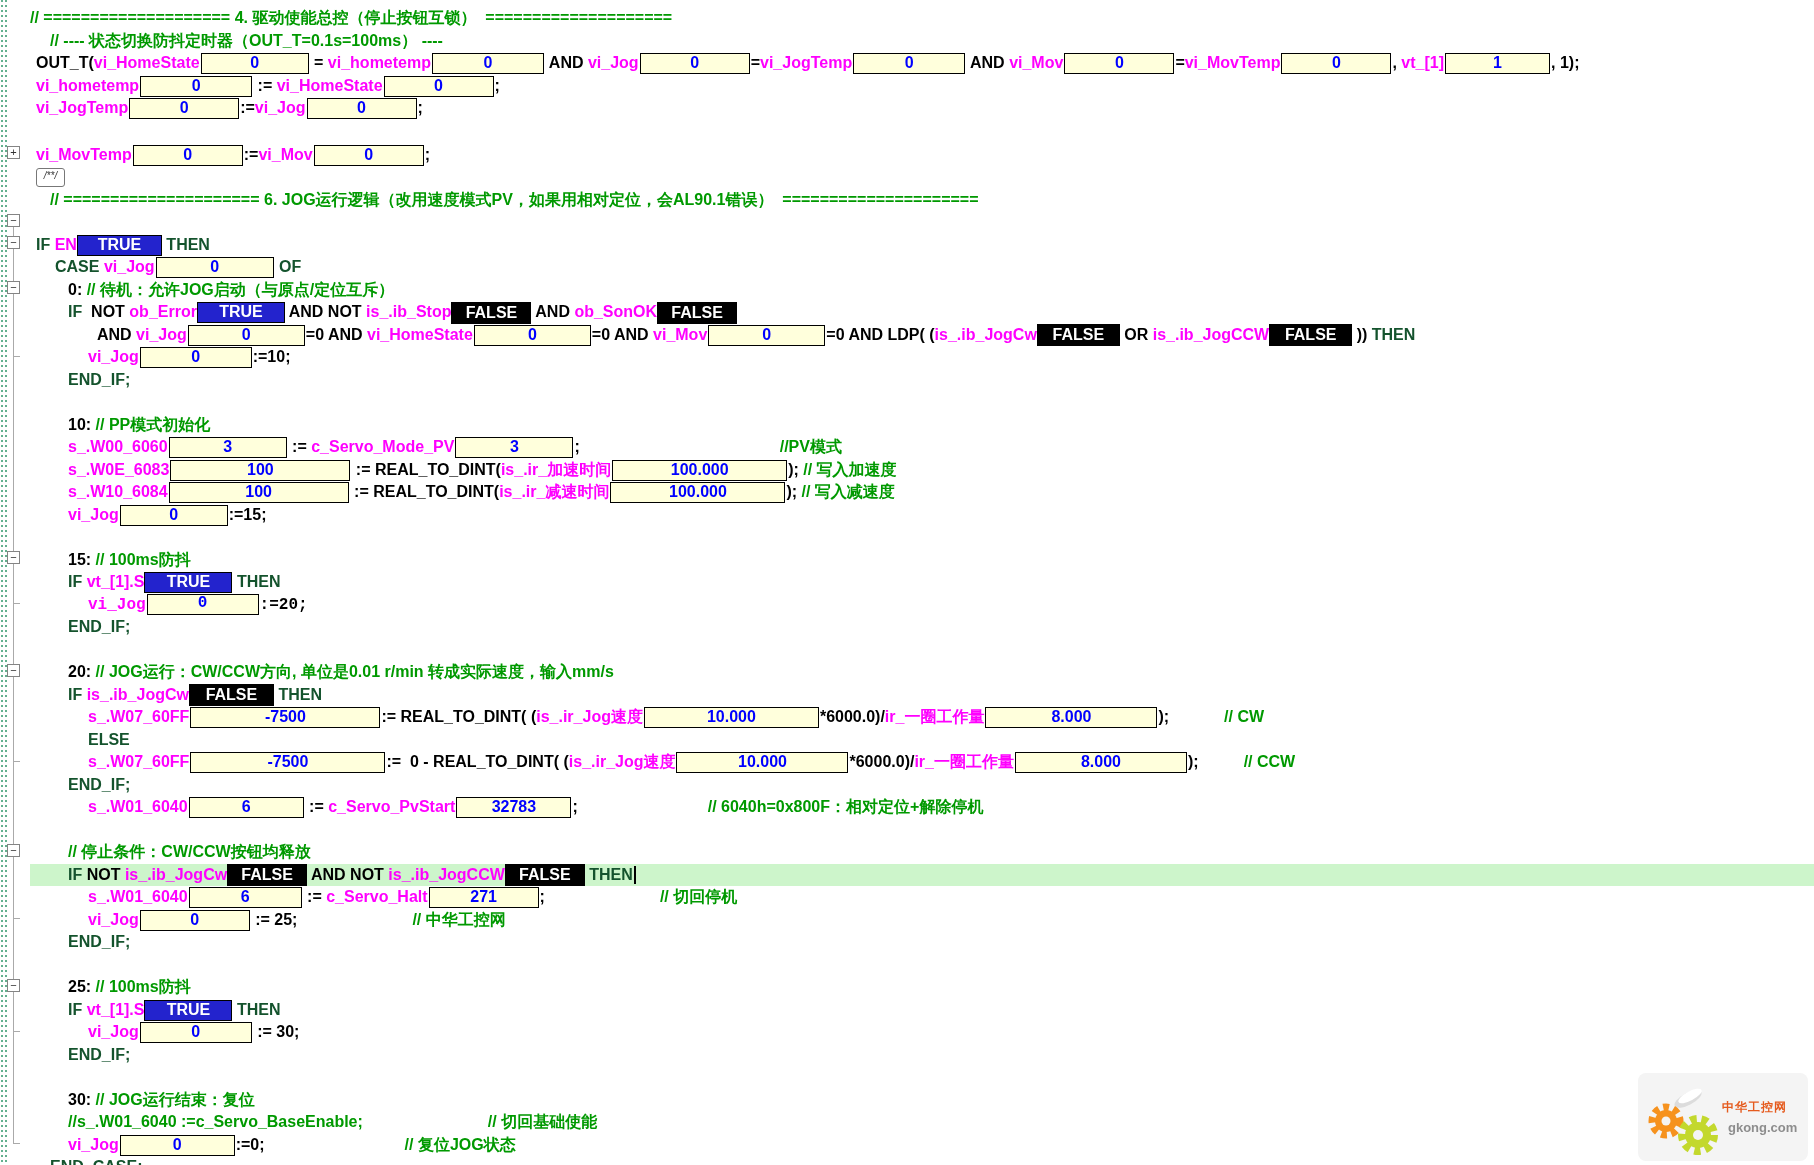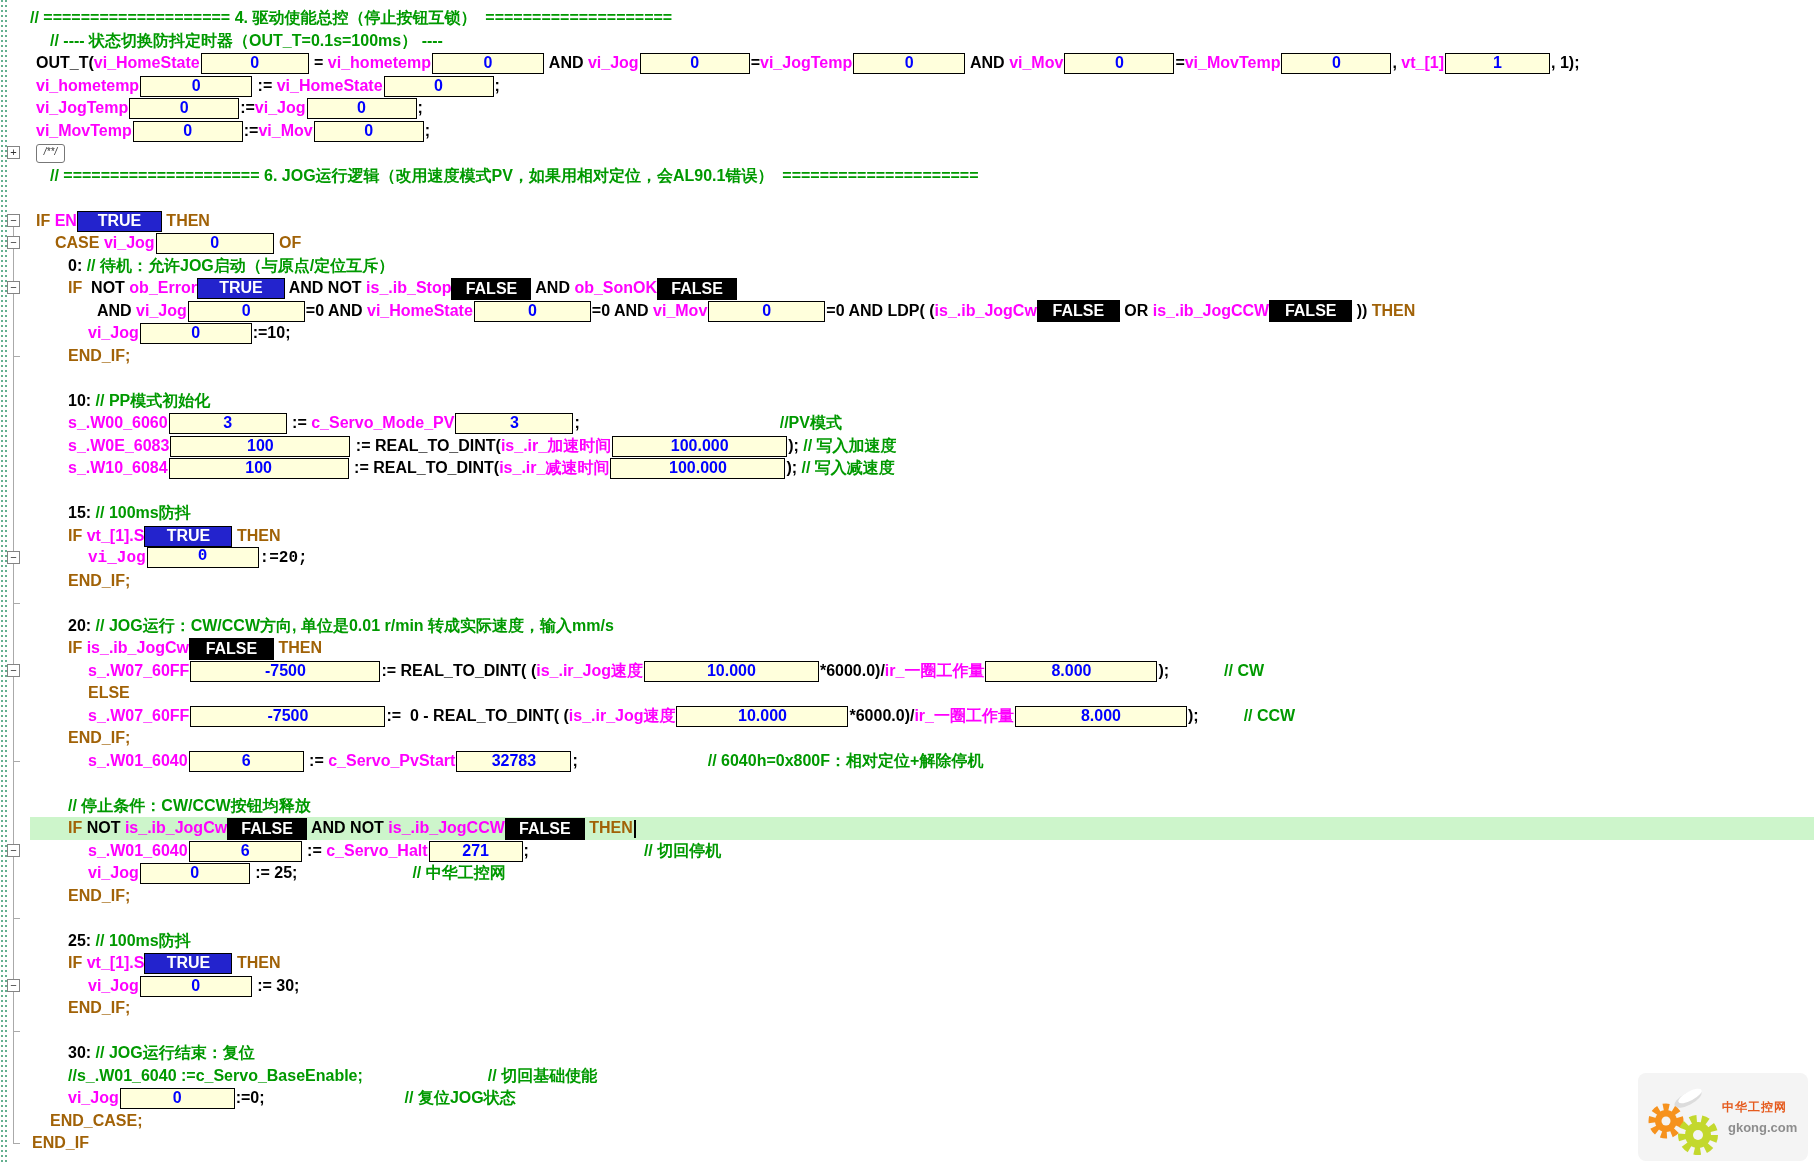--- a/index.html
+++ b/index.html
@@ -7,21 +7,21 @@
     width:1814px;height:1165px;overflow:hidden;background:#ffffff;
     font-family:"Liberation Sans","DejaVu Sans",sans-serif;
     font-weight:bold;font-size:16px;color:#000;
   }
   #editor{position:relative;width:1814px;height:1165px;background:#fff;}
   .dotline{position:absolute;top:0;bottom:0;width:2px;
     background:repeating-linear-gradient(180deg,#63b08e 0 2px,transparent 2px 5px);}
   #rows{position:absolute;left:0;top:7px;right:0;}
   .row{height:22.5px;line-height:22.5px;white-space:pre;margin-left:30px;}
   .row.hl{background:#cdf5cb;}
-  .k{color:#a16207}.v{color:#ff00ff}.p{color:#000}.c{color:#009900}
+  .k{color:#14532d}.v{color:#ff00ff}.p{color:#000}.c{color:#009900}
   .vbox{display:inline-block;box-sizing:border-box;height:21px;line-height:17px;
     border:1.5px solid #000;background:#ffffdc;color:#0000ff;text-align:center;
     vertical-align:middle;margin:0 1px;}
   .btrue{display:inline-block;box-sizing:border-box;height:21px;line-height:17px;
     border:1.5px solid #000;background:#2323cd;color:#fff;text-align:center;vertical-align:middle;}
   .bfalse{display:inline-block;box-sizing:border-box;height:22px;line-height:21px;
     background:#000;color:#fff;text-align:center;vertical-align:middle;}
   .gap{display:inline-block;height:1px;}
   .caret{display:inline-block;width:2px;height:18px;background:#000;vertical-align:middle;margin-left:1px;}
   .foldbox{display:inline-block;width:27px;height:17px;border:1px solid #777;border-radius:3px;
@@ -59,53 +59,54 @@
       <div class="gutterbox" style="top: 663.5px;">−</div>
       <div class="gutterbox" style="top: 843.5px;">−</div>
       <div class="gutterbox" style="top: 978.5px;">−</div>
     </div>
   <div id="rows">
       <div class="row" style="padding-left: 0px;"><span class="c">// ==================== 4. 驱动使能总控（停止按钮互锁）  ====================</span></div>
       <div class="row" style="padding-left: 20px;"><span class="c">// ---- 状态切换防抖定时器（OUT_T=0.1s=100ms） ----</span></div>
       <div class="row" style="padding-left: 6px;"><span class="p">OUT_T(</span><span class="v">vi_HomeState</span><span class="vbox" style="width: 108px;">0</span><span class="p"> = </span><span class="v">vi_hometemp</span><span class="vbox" style="width: 112px;">0</span><span class="p"> AND </span><span class="v">vi_Jog</span><span class="vbox" style="width: 110px;">0</span><span class="p">=</span><span class="v">vi_JogTemp</span><span class="vbox" style="width: 112px;">0</span><span class="p"> AND </span><span class="v">vi_Mov</span><span class="vbox" style="width: 110px;">0</span><span class="p">=</span><span class="v">vi_MovTemp</span><span class="vbox" style="width: 110px;">0</span><span class="p">, </span><span class="v">vt_[1]</span><span class="vbox" style="width: 105px;">1</span><span class="p">, 1);</span></div>
       <div class="row" style="padding-left: 6px;"><span class="v">vi_hometemp</span><span class="vbox" style="width: 112px;">0</span><span class="p"> := </span><span class="v">vi_HomeState</span><span class="vbox" style="width: 110px;">0</span><span class="p">;</span></div>
       <div class="row" style="padding-left: 6px;"><span class="v">vi_JogTemp</span><span class="vbox" style="width: 110px;">0</span><span class="p">:=</span><span class="v">vi_Jog</span><span class="vbox" style="width: 110px;">0</span><span class="p">;</span></div>
-      <div class="row" style="padding-left: 6px;"><span class="v">vi_MovTemp</span><span class="vbox" style="width: 110px;">0</span><span class="p">:=</span><span class="v">vi_Mov</span><span class="vbox" style="width: 110px;">0</span><span class="p">;</span></div>
+      <div class="row" style="padding-left: 6px; margin-top: 24px;"><span class="v">vi_MovTemp</span><span class="vbox" style="width: 110px;">0</span><span class="p">:=</span><span class="v">vi_Mov</span><span class="vbox" style="width: 110px;">0</span><span class="p">;</span></div>
       <div class="row" style="padding-left: 6px;"><span class="foldbox">/**/</span></div>
       <div class="row" style="padding-left: 20px;"><span class="c">// ===================== 6. JOG运行逻辑（改用速度模式PV，如果用相对定位，会AL90.1错误）  =====================</span></div>
       <div class="row" style="padding-left: 6px;"></div>
       <div class="row" style="padding-left: 6px;"><span class="k">IF </span><span class="v">EN</span><span class="btrue" style="width: 85px;">TRUE</span><span class="p"> </span><span class="k">THEN</span></div>
       <div class="row" style="padding-left: 25px;"><span class="k">CASE </span><span class="v">vi_Jog</span><span class="vbox" style="width: 118px;">0</span><span class="p"> </span><span class="k">OF</span></div>
       <div class="row" style="padding-left: 38px;"><span class="p">0: </span><span class="c">// 待机：允许JOG启动（与原点/定位互斥）</span></div>
       <div class="row" style="padding-left: 38px;"><span class="k">IF</span><span class="p">  NOT </span><span class="v">ob_Error</span><span class="btrue" style="width: 88px;">TRUE</span><span class="p"> AND NOT </span><span class="v">is_.ib_Stop</span><span class="bfalse" style="width: 80px;">FALSE</span><span class="p"> AND </span><span class="v">ob_SonOK</span><span class="bfalse" style="width: 80px;">FALSE</span></div>
       <div class="row" style="padding-left: 67px;"><span class="p">AND </span><span class="v">vi_Jog</span><span class="vbox" style="width: 117px;">0</span><span class="p">=0 AND </span><span class="v">vi_HomeState</span><span class="vbox" style="width: 117px;">0</span><span class="p">=0 AND </span><span class="v">vi_Mov</span><span class="vbox" style="width: 117px;">0</span><span class="p">=0 AND LDP( (</span><span class="v">is_.ib_JogCw</span><span class="bfalse" style="width: 83px;">FALSE</span><span class="p"> OR </span><span class="v">is_.ib_JogCCW</span><span class="bfalse" style="width: 83px;">FALSE</span><span class="p"> )) </span><span class="k">THEN</span></div>
       <div class="row" style="padding-left: 58px;"><span class="v">vi_Jog</span><span class="vbox" style="width: 112px;">0</span><span class="p">:=10;</span></div>
       <div class="row" style="padding-left: 38px;"><span class="k">END_IF;</span></div>
       <div class="row" style="padding-left: 38px;"></div>
       <div class="row" style="padding-left: 38px;"><span class="p">10: </span><span class="c">// PP模式初始化</span></div>
       <div class="row" style="padding-left: 38px;"><span class="v">s_.W00_6060</span><span class="vbox" style="width: 118px;">3</span><span class="p"> := </span><span class="v">c_Servo_Mode_PV</span><span class="vbox" style="width: 118px;">3</span><span class="p">;</span><span class="gap" style="width: 200px;"></span><span class="c">//PV模式</span></div>
       <div class="row" style="padding-left: 38px;"><span class="v">s_.W0E_6083</span><span class="vbox" style="width: 180px;">100</span><span class="p"> := REAL_TO_DINT(</span><span class="v">is_.ir_加速时间</span><span class="vbox" style="width: 175px;">100.000</span><span class="p">); </span><span class="c">// 写入加速度</span></div>
       <div class="row" style="padding-left: 38px;"><span class="v">s_.W10_6084</span><span class="vbox" style="width: 180px;">100</span><span class="p"> := REAL_TO_DINT(</span><span class="v">is_.ir_减速时间</span><span class="vbox" style="width: 175px;">100.000</span><span class="p">); </span><span class="c">// 写入减速度</span></div>
+      <div class="row" style="padding-left: 38px;"><span class="v">vi_Jog</span><span class="vbox" style="width: 108px;">0</span><span class="p">:=15;</span></div>
       <div class="row" style="padding-left: 38px;"></div>
       <div class="row" style="padding-left: 38px;"><span class="p">15: </span><span class="c">// 100ms防抖</span></div>
       <div class="row" style="padding-left: 38px;"><span class="k">IF </span><span class="v">vt_[1].S</span><span class="btrue" style="width: 88px;">TRUE</span><span class="p"> </span><span class="k">THEN</span></div>
       <div class="row" style="padding-left: 58px; font-family: Liberation Mono, monospace;"><span class="v">vi_Jog</span><span class="vbox" style="width: 112px;">0</span><span class="p">:=20;</span></div>
       <div class="row" style="padding-left: 38px;"><span class="k">END_IF;</span></div>
       <div class="row" style="padding-left: 38px;"></div>
       <div class="row" style="padding-left: 38px;"><span class="p">20: </span><span class="c">// JOG运行：CW/CCW方向, 单位是0.01 r/min 转成实际速度，输入mm/s</span></div>
       <div class="row" style="padding-left: 38px;"><span class="k">IF </span><span class="v">is_.ib_JogCw</span><span class="bfalse" style="width: 85px;">FALSE</span><span class="p"> </span><span class="k">THEN</span></div>
       <div class="row" style="padding-left: 58px;"><span class="v">s_.W07_60FF</span><span class="vbox" style="width: 190px;">-7500</span><span class="p">:= REAL_TO_DINT( (</span><span class="v">is_.ir_Jog速度</span><span class="vbox" style="width: 175px;">10.000</span><span class="p">*6000.0)/</span><span class="v">ir_一圈工作量</span><span class="vbox" style="width: 172px;">8.000</span><span class="p">);</span><span class="gap" style="width: 55px;"></span><span class="c">// CW</span></div>
       <div class="row" style="padding-left: 58px;"><span class="k">ELSE</span></div>
       <div class="row" style="padding-left: 58px;"><span class="v">s_.W07_60FF</span><span class="vbox" style="width: 195px;">-7500</span><span class="p">:=  0 - REAL_TO_DINT( (</span><span class="v">is_.ir_Jog速度</span><span class="vbox" style="width: 172px;">10.000</span><span class="p">*6000.0)/</span><span class="v">ir_一圈工作量</span><span class="vbox" style="width: 172px;">8.000</span><span class="p">);</span><span class="gap" style="width: 45px;"></span><span class="c">// CCW</span></div>
       <div class="row" style="padding-left: 38px;"><span class="k">END_IF;</span></div>
       <div class="row" style="padding-left: 58px;"><span class="v">s_.W01_6040</span><span class="vbox" style="width: 115px;">6</span><span class="p"> := </span><span class="v">c_Servo_PvStart</span><span class="vbox" style="width: 115px;">32783</span><span class="p">;</span><span class="gap" style="width: 130px;"></span><span class="c">// 6040h=0x800F：相对定位+解除停机</span></div>
       <div class="row" style="padding-left: 38px;"></div>
       <div class="row" style="padding-left: 38px;"><span class="c">// 停止条件：CW/CCW按钮均释放</span></div>
       <div class="row hl" style="padding-left: 38px;"><span class="k">IF</span><span class="p"> NOT </span><span class="v">is_.ib_JogCw</span><span class="bfalse" style="width: 80px;">FALSE</span><span class="p"> AND NOT </span><span class="v">is_.ib_JogCCW</span><span class="bfalse" style="width: 80px;">FALSE</span><span class="p"> </span><span class="k">THEN</span><span class="caret"></span></div>
-      <div class="row" style="padding-left: 58px;"><span class="v">s_.W01_6040</span><span class="vbox" style="width: 113px;">6</span><span class="p"> := </span><span class="v">c_Servo_Halt</span><span class="vbox" style="width: 94px;">271</span><span class="p">;</span><span class="gap" style="width: 115px;"></span><span class="c">// 切回停机</span></div>
+      <div class="row" style="padding-left: 58px;"><span class="v">s_.W01_6040</span><span class="vbox" style="width: 113px;">6</span><span class="p"> := </span><span class="v">c_Servo_Halt</span><span class="vbox" style="width: 110px;">271</span><span class="p">;</span><span class="gap" style="width: 115px;"></span><span class="c">// 切回停机</span></div>
       <div class="row" style="padding-left: 58px;"><span class="v">vi_Jog</span><span class="vbox" style="width: 110px;">0</span><span class="p"> := 25;</span><span class="gap" style="width: 115px;"></span><span class="c">// 中华工控网</span></div>
       <div class="row" style="padding-left: 38px;"><span class="k">END_IF;</span></div>
       <div class="row" style="padding-left: 38px;"></div>
       <div class="row" style="padding-left: 38px;"><span class="p">25: </span><span class="c">// 100ms防抖</span></div>
       <div class="row" style="padding-left: 38px;"><span class="k">IF </span><span class="v">vt_[1].S</span><span class="btrue" style="width: 88px;">TRUE</span><span class="p"> </span><span class="k">THEN</span></div>
       <div class="row" style="padding-left: 58px;"><span class="v">vi_Jog</span><span class="vbox" style="width: 112px;">0</span><span class="p"> := 30;</span></div>
       <div class="row" style="padding-left: 38px;"><span class="k">END_IF;</span></div>
       <div class="row" style="padding-left: 38px;"></div>
       <div class="row" style="padding-left: 38px;"><span class="p">30: </span><span class="c">// JOG运行结束：复位</span></div>
       <div class="row" style="padding-left: 38px;"><span class="c">//s_.W01_6040 :=c_Servo_BaseEnable;</span><span class="gap" style="width: 125px;"></span><span class="c">// 切回基础使能</span></div>

